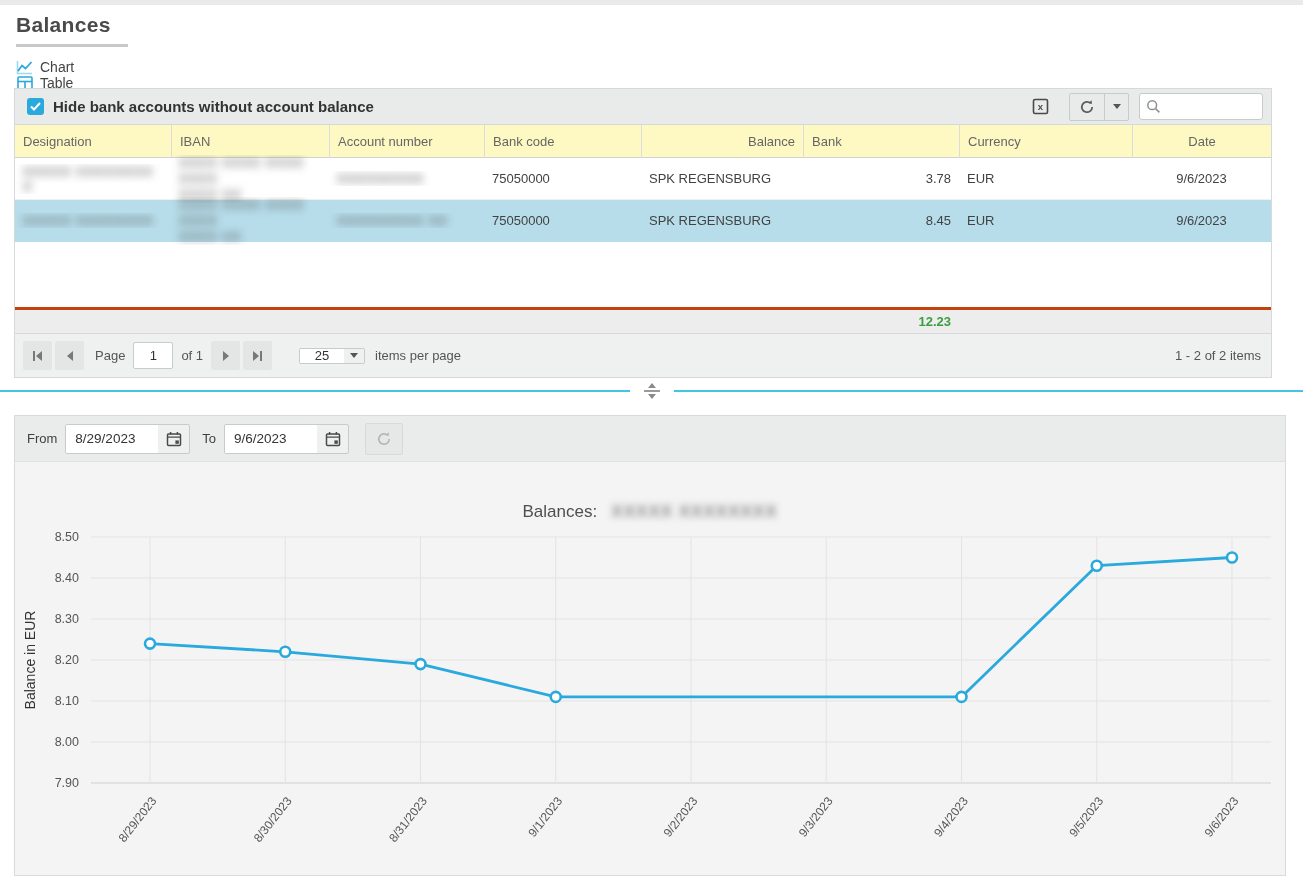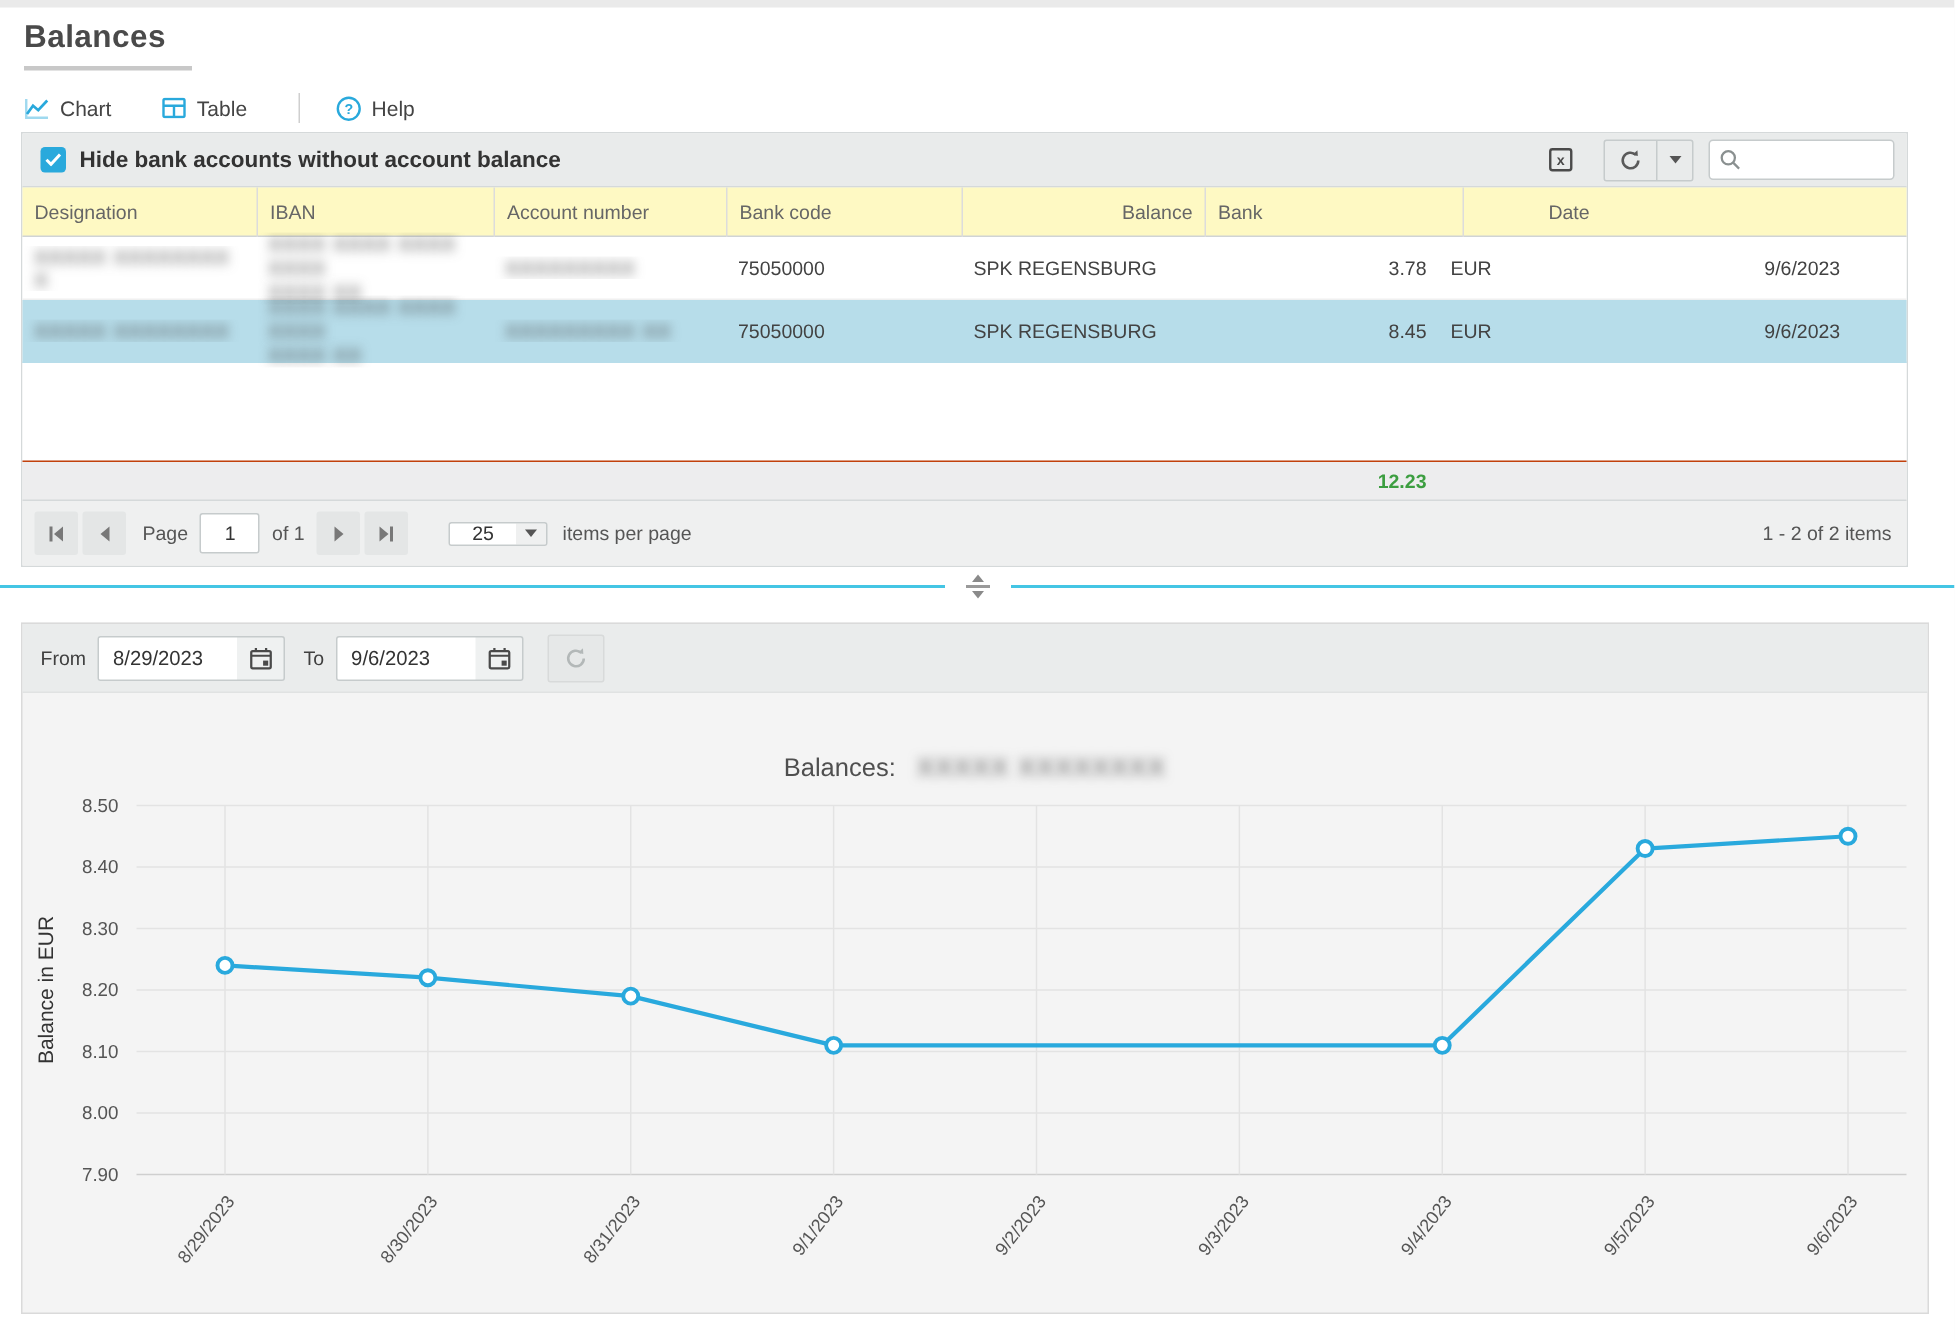--- a/index.html
+++ b/index.html
@@ -6,21 +6,21 @@
   html,body { width:1303px; height:894px; background:#fff;
     font-family:"Liberation Sans", "DejaVu Sans", sans-serif; color:#424242; overflow:hidden; }
   #root { position:relative; width:1303px; height:894px; }
 
   
   .top-strip { position:absolute; left:0; top:0; width:1303px; height:5px; background:#eaeaea; }
   .page-title { position:absolute; left:16px; top:13px; font-size:21px; font-weight:bold; color:#4a4a4a; letter-spacing:.3px; }
   .title-underline { position:absolute; left:16px; top:44px; width:112px; height:3px; background:#c8c8c8; }
 
   
-  .tabs { position:absolute; left:16px; top:59px; height:26px; display:flex; align-items:center; }
+  .tabs { position:absolute; left:16px; top:59px; height:26px; display:flex; align-items:center;flex-direction:column; }
   .tab { display:flex; align-items:center; gap:7px; font-size:14px; color:#444; margin-right:34px; cursor:pointer; }
   .tab svg { display:block; }
   .tab-divider { width:1px; height:20px; background:#cfcfcf; margin-right:24px; }
 
   
   .grid-panel { position:absolute; left:14px; top:88px; width:1258px; border:1px solid #d5d9da; background:#fff; }
   .grid-toolbar { height:36px; background:#e9ebeb; border-bottom:1px solid #d5d9da; display:flex; align-items:center; padding:0 8px 0 12px; }
   .checkbox { width:17px; height:17px; background:#29a9dc; border-radius:3px; color:#fff; font-size:12px;
     display:flex; align-items:center; justify-content:center; cursor:pointer; flex:0 0 auto; }
   .filter-label { font-size:15px; font-weight:bold; color:#333; margin-left:9px; }
@@ -40,21 +40,21 @@
   .thead .tcell { font-size:13px; color:#666; height:33px; display:flex; align-items:center; border-left:1px solid #dcdcdc; }
   .thead .tcell:first-child { border-left:none; }
   .tcell { padding:0 8px; font-size:13px; overflow:hidden; }
   .cell-right { text-align:right; justify-content:flex-end; display:flex; }
   .cell-center { text-align:center; justify-content:center; display:flex;margin-left:16px; }
   .data-row { height:42px; border-bottom:1px solid #f0f0f0; background:#fff; }
   .data-row.selected { background:#b7ddea; border-bottom:1px solid #b7ddea; }
   .blurred { color:#3e3e3e; filter:blur(4px); letter-spacing:1px; }
   .iban-cell { font-size:13px; line-height:16px; }
   .grid-filler { height:65px; background:#fff; }
-  .sum-row { height:27px; background:#ededee; border-top:1px solid #c2410c; border-bottom:1px solid #d5d9da; }
+  .sum-row { height:27px; background:#ededee; border-top:3px solid #c2410c; border-bottom:1px solid #d5d9da; }
   .sum-value { color:#3c9e40; font-weight:bold; font-size:13px; }
 
   
   .pager { height:43px; background:#eff0f0; display:flex; align-items:center; padding:0 10px 0 8px; font-size:13px; color:#555; }
   .pg-btn { width:29px; height:29px; background:#e4e6e6; border-radius:2px; margin-right:3px;
     display:flex; align-items:center; justify-content:center; cursor:pointer; gap:1px; }
   .tri-l { width:0; height:0; border-top:5px solid transparent; border-bottom:5px solid transparent; border-right:6px solid #787878; }
   .tri-r { width:0; height:0; border-top:5px solid transparent; border-bottom:5px solid transparent; border-left:6px solid #787878; }
   .pg-bar { width:2px; height:10px; background:#787878; }
   .pg-label { margin:0 8px; color:#555; }
@@ -162,20 +162,21 @@
       </div>
     </div>
 
     <div class="trow thead">
       <div class="tcell">Designation</div>
       <div class="tcell">IBAN</div>
       <div class="tcell">Account number</div>
       <div class="tcell">Bank code</div>
       <div class="tcell cell-right">Balance</div>
       <div class="tcell">Bank</div>
+      <div class="tcell">Currency</div>
       <div class="tcell cell-center">Date</div>
     </div>
 
     <div class="trow data-row">
       <div class="tcell"><span class="blurred">XXXXX XXXXXXXX X</span></div>
       <div class="tcell iban-cell">
         <div class="blurred">XXXX XXXX XXXX XXXX</div>
         <div class="blurred">XXXX XX</div>
       </div>
       <div class="tcell"><span class="blurred">XXXXXXXXX</span></div>

